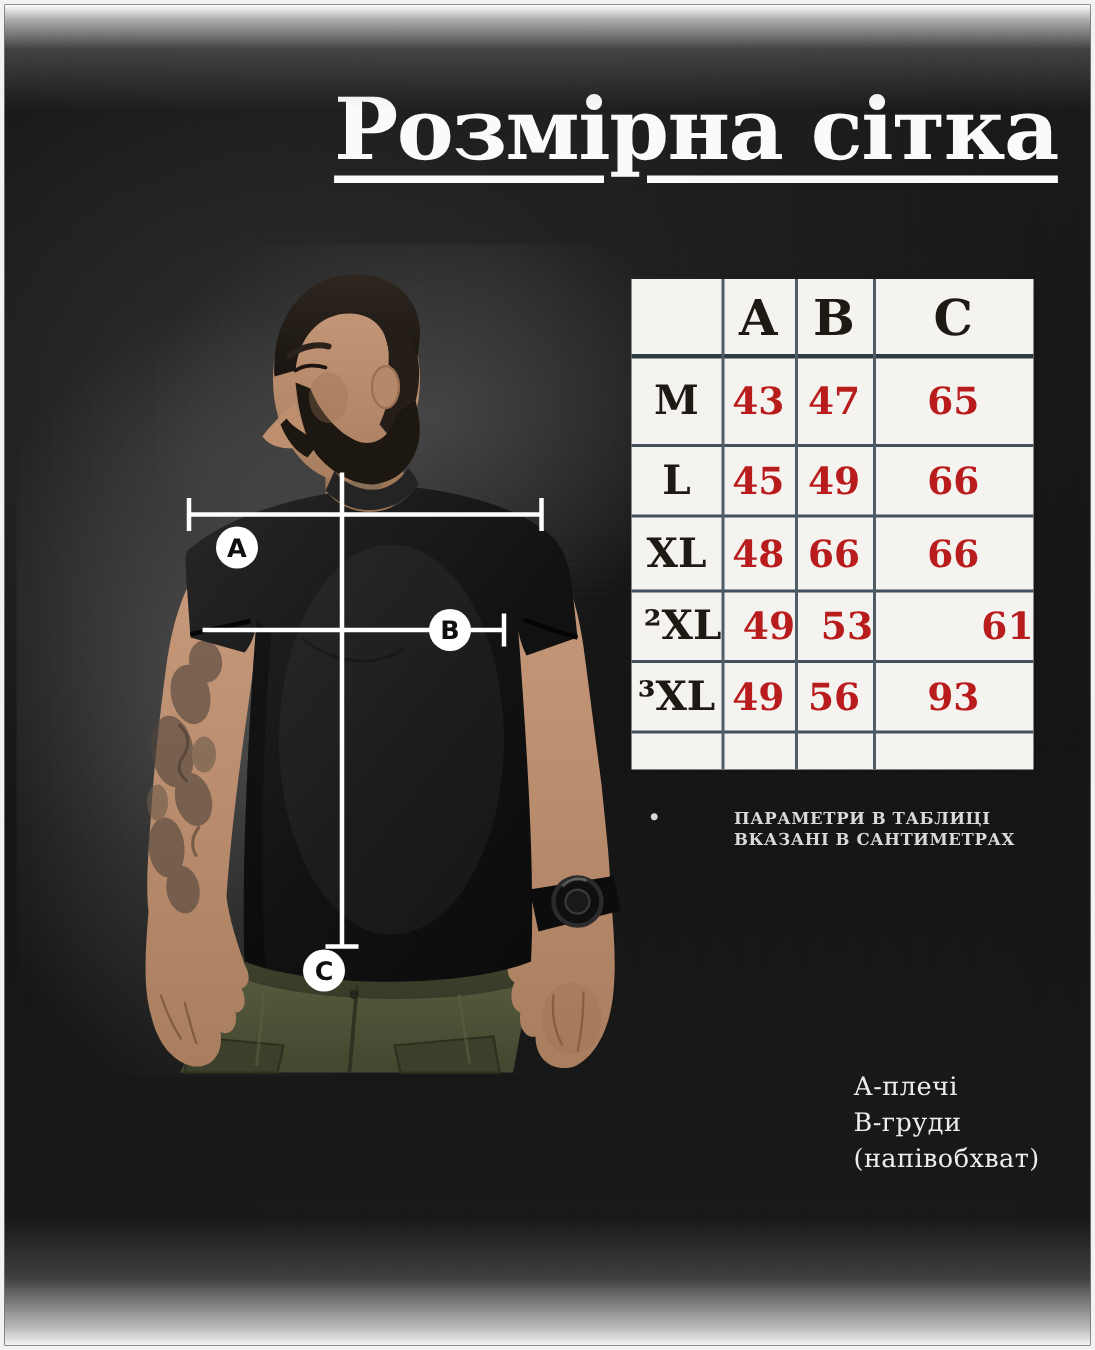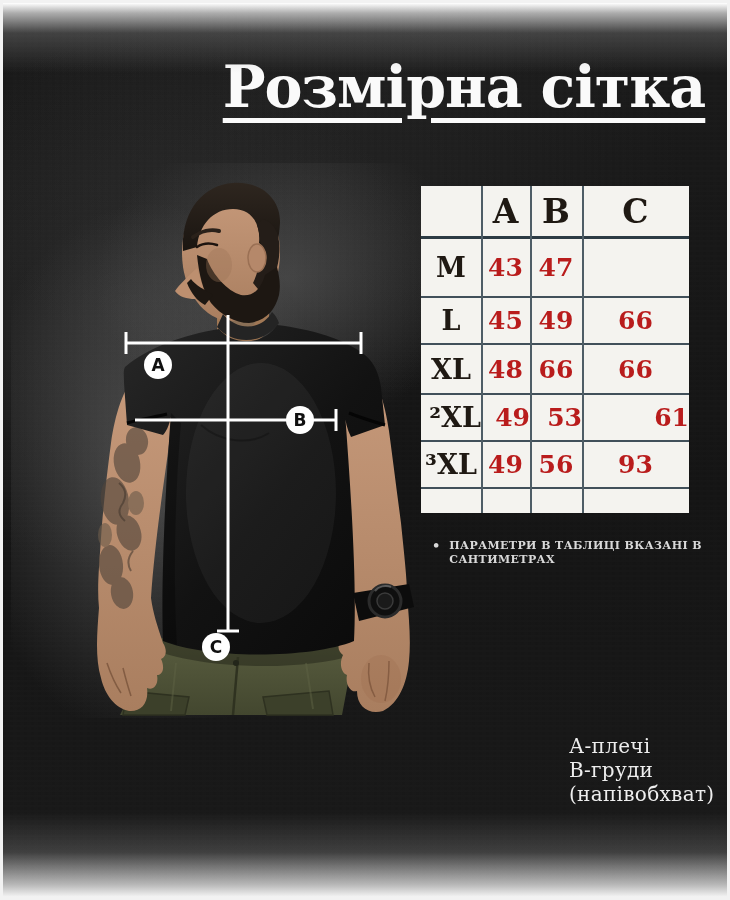--- a/index.html
+++ b/index.html
@@ -53,25 +53,25 @@
   .trow .size{font-weight:bold; font-size:27px;}
   .trow .val{font-weight:bold; font-size:25px; color:#b91c1c;}
   .trow.filler{flex:1; border-bottom:none;}
   
   .note{
     position:absolute; left:429px; top:536px; width:292px;
     display:flex; gap:9px; align-items:flex-start;
     color:#d9d9d9; font-weight:bold;
   }
   .note .bullet{font-size:13px; line-height:13px;}
-  .note .note-text{font-size:11px; letter-spacing:.4px; line-height:14px;}
+  .note .note-text{font-size:11px; letter-spacing:.4px; line-height:14px;margin-left:40px;}
   
   .legend{
-    position:absolute; left:566px; top:731px;
-    color:#ededed; font-size:20px; line-height:24px; letter-spacing:.3px;
+    position:absolute; left:566px; top:710px;
+    color:#ededed; font-size:17px; line-height:24px; letter-spacing:.3px;
   }
   
   .photo{position:absolute; left:8px; top:160px; width:450px; height:555px;}
 </style>
 </head>
 <body>
 
 <div class="page">
   <div class="bg-texture"></div>
   <div class="noise"></div>
@@ -221,20 +221,21 @@
       <div></div>
       <div>A</div>
       <div>B</div>
       <div>C</div>
     </div>
 
     <div class="trow data r1">
       <div class="size">M</div>
       <div class="val">43</div>
       <div class="val">47</div>
+      <div class="val">65</div>
     </div>
     <div class="trow data r2">
       <div class="size">L</div>
       <div class="val">45</div>
       <div class="val">49</div>
       <div class="val">66</div>
     </div>
     <div class="trow data r3">
       <div class="size">XL</div>
       <div class="val">48</div>

